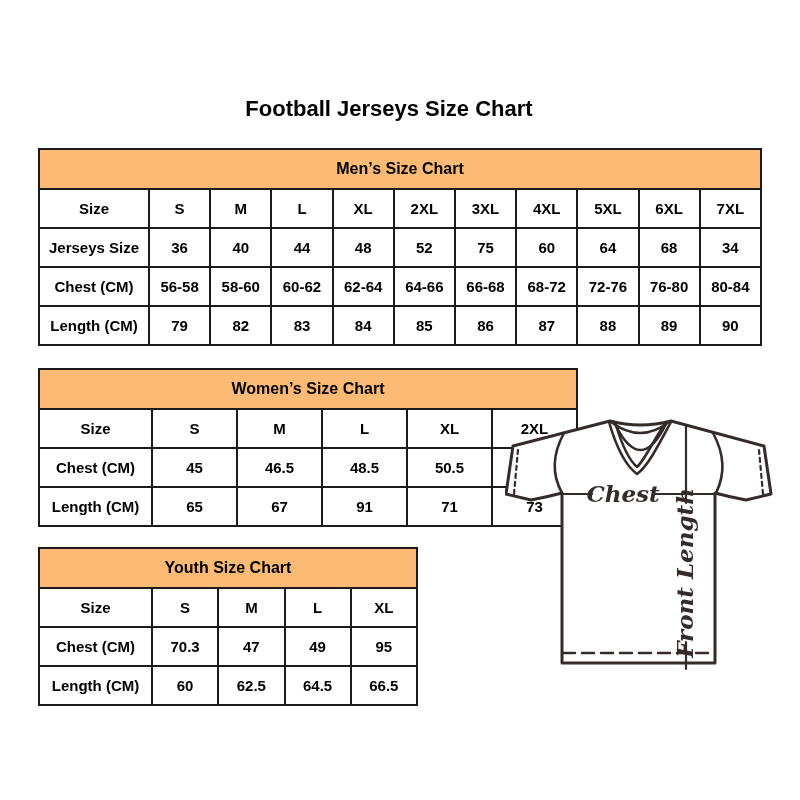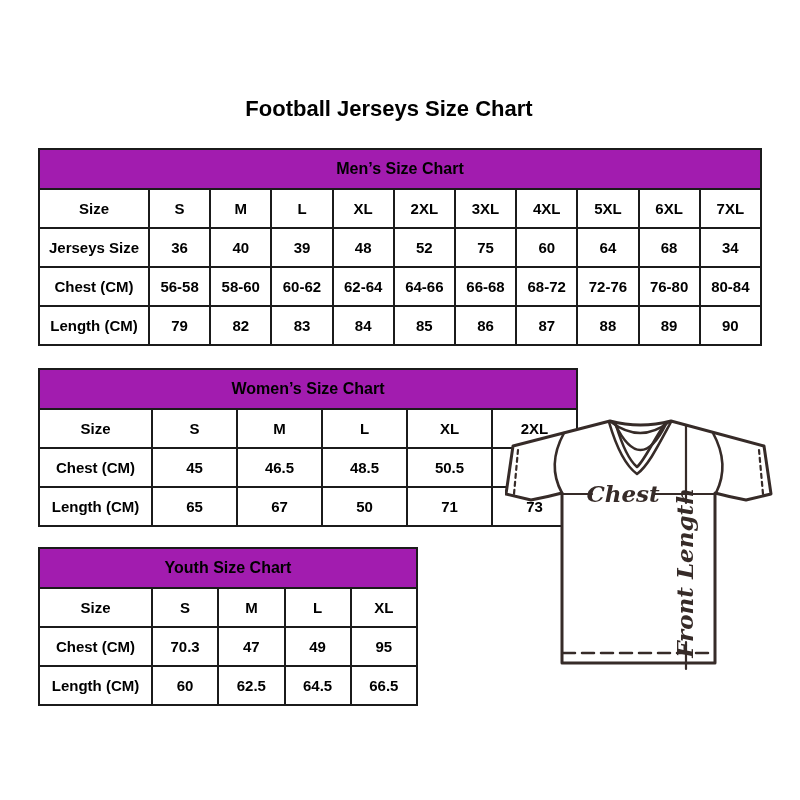--- a/index.html
+++ b/index.html
@@ -13,21 +13,21 @@
   }
   .tblwrap { position:absolute; }
   #mens-table-wrap   { left:38px; top:148px; width:724px; }
   #womens-table-wrap { left:38px; top:368px; width:540px; }
   #youth-table-wrap  { left:38px; top:547px; width:380px; }
   table { border-collapse:collapse; table-layout:fixed; width:100%; }
   td {
     border:2px solid #1b1b1b; text-align:center; vertical-align:middle;
     font-weight:bold; font-size:15px; color:#000; height:37px; padding:0 2px;
   }
-  td.cap { background:#a21caf; font-size:16px; height:38px; }
+  td.cap { background:#fdba74; font-size:16px; height:38px; }
   .jersey { position:absolute; left:505px; top:403px; }
   .jersey text {
     font-family:"DejaVu Serif", serif; font-style:italic; font-weight:bold;
     font-size:23px; fill:#362b28;
   }
 </style>
 </head>
 <body>
 
 <div class="page">
@@ -63,21 +63,21 @@
             <td>3XL</td>
             <td>4XL</td>
             <td>5XL</td>
             <td>6XL</td>
             <td>7XL</td>
           </tr>
           <tr>
             <td>Jerseys Size</td>
             <td>36</td>
             <td>40</td>
-            <td>39</td>
+            <td>44</td>
             <td>48</td>
             <td>52</td>
             <td>75</td>
             <td>60</td>
             <td>64</td>
             <td>68</td>
             <td>34</td>
           </tr>
           <tr>
             <td>Chest (CM)</td>
@@ -136,21 +136,21 @@
             <td>45</td>
             <td>46.5</td>
             <td>48.5</td>
             <td>50.5</td>
             <td>52.5</td>
           </tr>
           <tr>
             <td>Length (CM)</td>
             <td>65</td>
             <td>67</td>
-            <td>50</td>
+            <td>91</td>
             <td>71</td>
             <td>73</td>
           </tr>
         </tbody>
       </table>
   </div>
 
   <div class="tblwrap" id="youth-table-wrap">
     <table>
         <colgroup>

